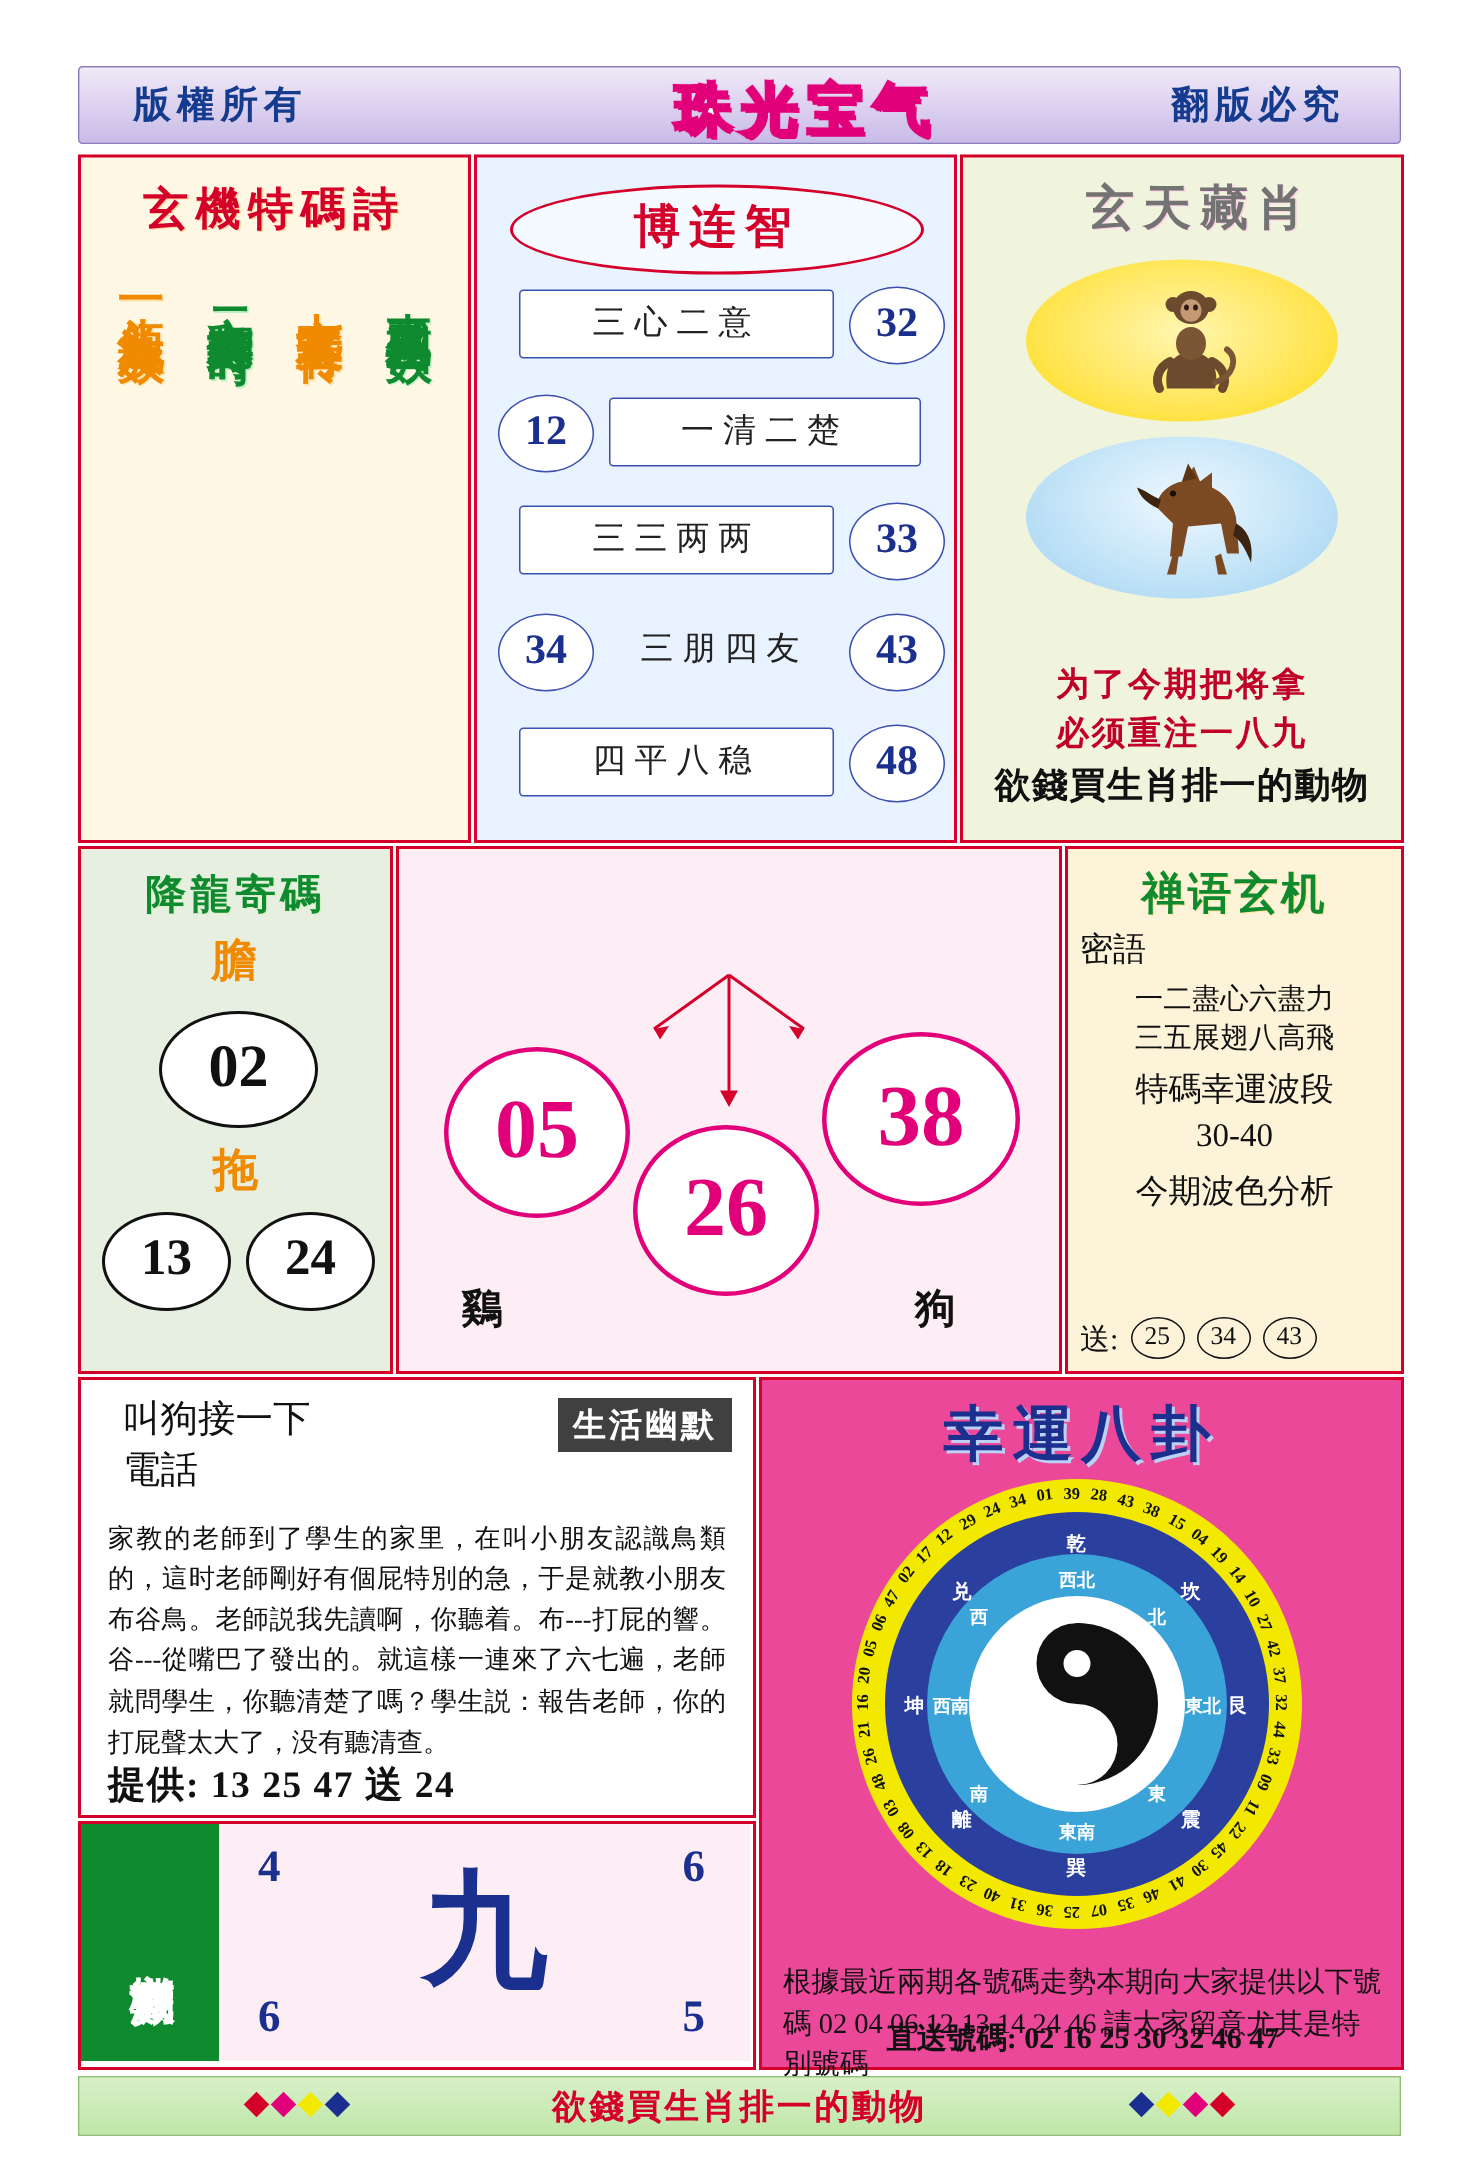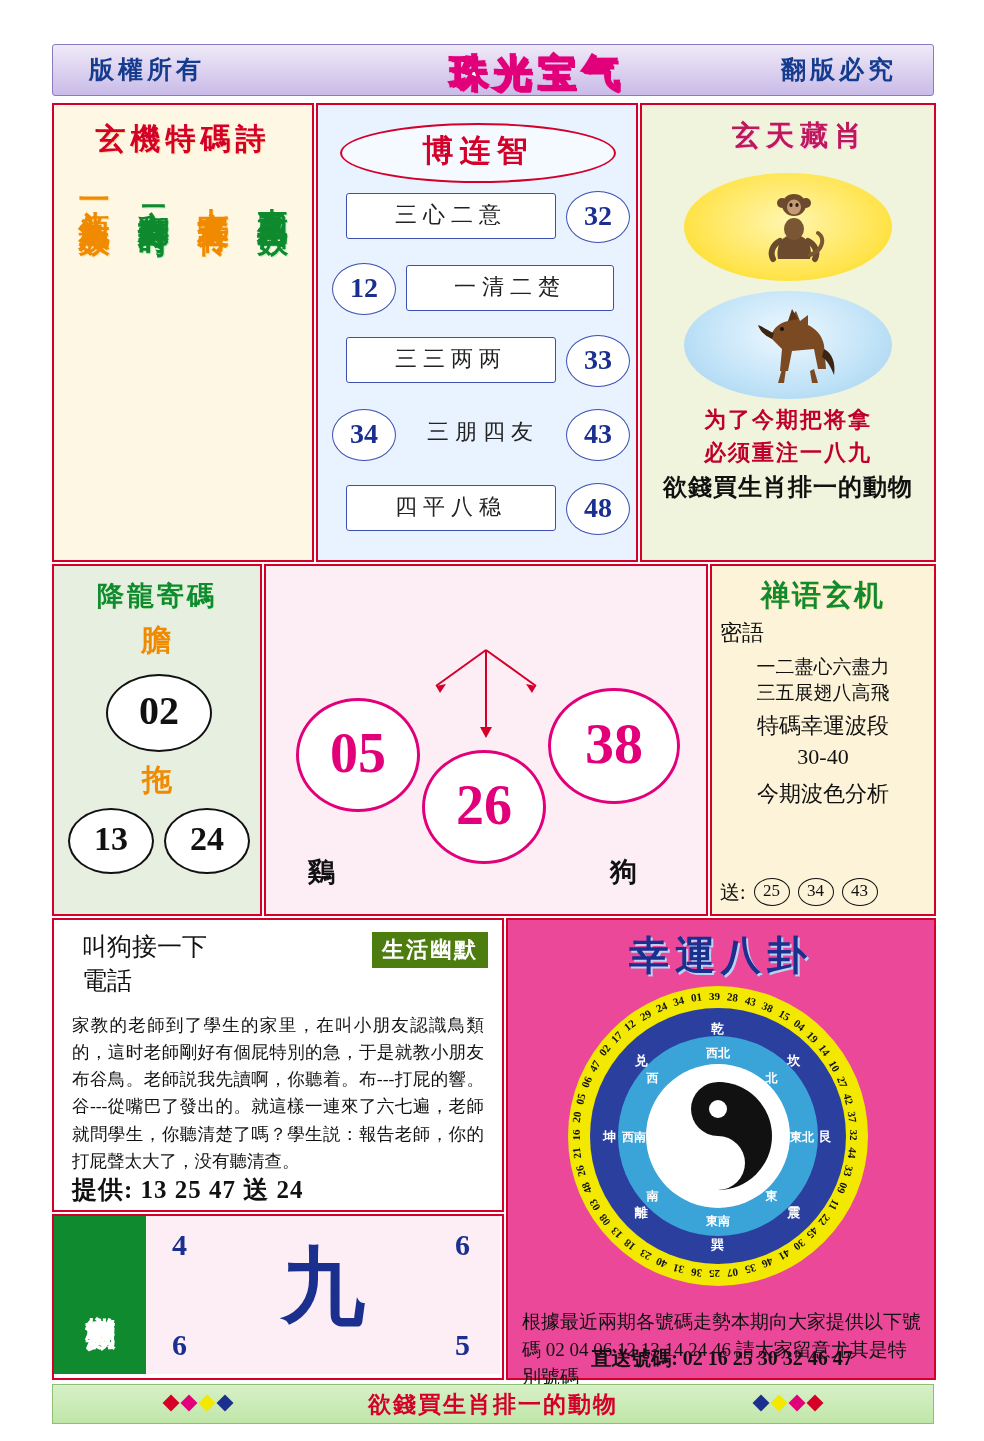--- a/index.html
+++ b/index.html
@@ -26,27 +26,27 @@
 
   .bo-box{position:absolute;left:316px;top:103px;width:318px;height:455px;background:#e8f3ff;border:2px solid #d4002a;}
   .bo-ellipse{position:absolute;left:22px;top:18px;width:272px;height:56px;border:2px solid #d4002a;border-radius:50%;background:#f4faff;}
   .bo-ellipse span{display:block;text-align:center;line-height:52px;font-size:31px;font-weight:bold;color:#d4002a;letter-spacing:6px;}
   .bo-rect{position:absolute;height:44px;border:1.5px solid #3a4fb0;background:#ffffff;border-radius:3px;}
   .bo-rect span{display:block;line-height:42px;font-size:22px;color:#222;letter-spacing:6px;text-align:center;}
   .bo-circ{position:absolute;width:62px;height:50px;border:1.5px solid #3a4fb0;border-radius:50%;background:#ffffff;}
   .bo-circ span{display:block;line-height:48px;text-align:center;font-size:28px;color:#1b2f8f;font-weight:bold;}
 
   .zodiac-box{position:absolute;left:640px;top:103px;width:292px;height:455px;background:#f0f4dc;border:2px solid #d4002a;}
-  .zodiac-title{text-align:center;margin-top:12px;font-size:28px;font-weight:bold;color:#be185d;letter-spacing:6px;
+  .zodiac-title{text-align:center;margin-top:12px;font-size:32px;font-weight:bold;color:#737373;letter-spacing:6px;
     text-shadow:1px 1px 0 #ffd1e8;margin-left:24px;}
   .oval-yellow{position:absolute;left:42px;top:68px;width:208px;height:108px;border-radius:50%;
     background:radial-gradient(ellipse at 50% 45%, #fff6b0 0%, #ffe44d 65%, #f7d800 100%);}
   .oval-blue{position:absolute;left:42px;top:186px;width:208px;height:108px;border-radius:50%;
     background:radial-gradient(ellipse at 50% 40%, #eef8ff 0%, #bfe2f7 60%, #9fd0ef 100%);}
-  .z-text{position:absolute;left:0;width:292px;text-align:center;font-weight:bold;}
+  .z-text{position:absolute;left:0;width:292px;text-align:center;font-weight:bold;margin-top:36px;}
   .z-t1{top:300px;font-size:22px;color:#c00028;letter-spacing:2px;}
   .z-t2{top:333px;font-size:22px;color:#c00028;letter-spacing:2px;}
   .z-t3{top:366px;font-size:24px;color:#111;letter-spacing:1px;}
 
   
   .animal{position:absolute;}
   .monkey{left:118px;top:84px;}
   .horse{left:110px;top:200px;}
 
   
@@ -80,21 +80,21 @@
   .chan-title{text-align:center;margin-top:10px;font-size:29px;font-weight:bold;color:#0f8a2e;letter-spacing:2px;text-shadow:1px 1px 0 #ffe7a8;}
   .chan-sub{margin:2px 0 0 8px;font-size:22px;color:#111;}
   .chan-line{text-align:center;font-size:19px;color:#111;line-height:1.35;}
   .chan-mid{text-align:center;font-size:22px;color:#111;margin-top:6px;line-height:1.4;}
   .chan-send{position:absolute;left:8px;bottom:8px;width:206px;font-size:20px;color:#111;display:flex;align-items:center;gap:8px;}
   .mini-c{display:inline-block;width:34px;height:26px;border:1.5px solid #111;border-radius:50%;text-align:center;line-height:24px;font-size:17px;}
 
   
   .joke-box{position:absolute;left:52px;top:918px;width:448px;height:290px;background:#ffffff;border:2px solid #d4002a;}
   .joke-head{position:absolute;left:28px;top:10px;font-size:25px;color:#111;line-height:1.35;}
-  .joke-badge{position:absolute;right:14px;top:12px;background:#4d7c0f;color:#fff;font-size:22px;font-weight:bold;padding:3px 10px;letter-spacing:2px;}
+  .joke-badge{position:absolute;right:14px;top:12px;background:#404040;color:#fff;font-size:22px;font-weight:bold;padding:3px 10px;letter-spacing:2px;}
   .joke-text{position:absolute;left:18px;top:92px;width:412px;font-size:17.5px;color:#111;line-height:1.55;text-align:justify;}
   .joke-tip{position:absolute;left:18px;bottom:4px;font-size:25px;font-weight:bold;color:#111;letter-spacing:1px;}
 
   .xj-box{position:absolute;left:52px;top:1214px;width:448px;height:162px;background:#ffffff;border:2px solid #d4002a;}
   .xj-left{position:absolute;left:0;top:0;width:92px;height:158px;background:#0f8a2e;color:#fff;font-size:30px;font-weight:bold;
     writing-mode:vertical-rl;text-orientation:upright;display:flex;align-items:center;justify-content:center;letter-spacing:2px;}
   .xj-right{position:absolute;left:92px;top:0;width:354px;height:158px;background:#fdeef6;}
   .xj-n{position:absolute;font-size:30px;font-weight:bold;color:#1b2f8f;}
   .xj-tl{left:26px;top:12px;} .xj-tr{right:30px;top:12px;}
   .xj-bl{left:26px;bottom:12px;} .xj-br{right:30px;bottom:12px;}

